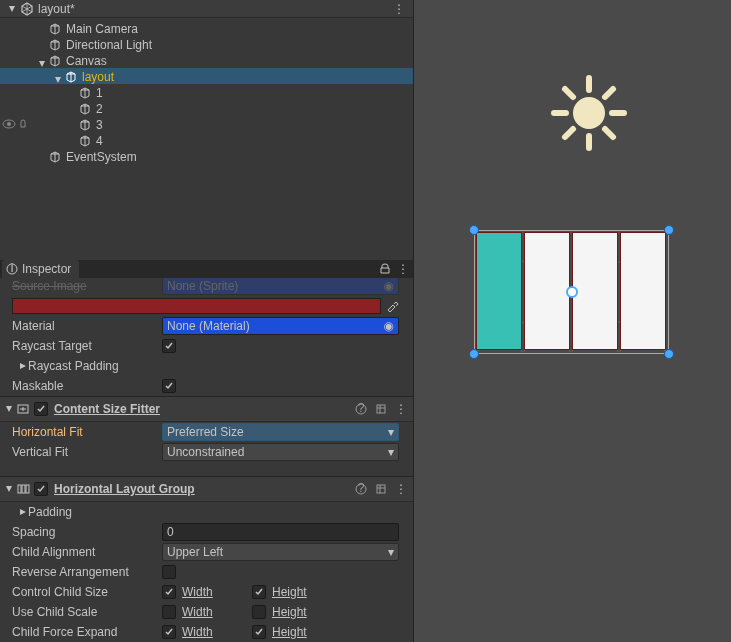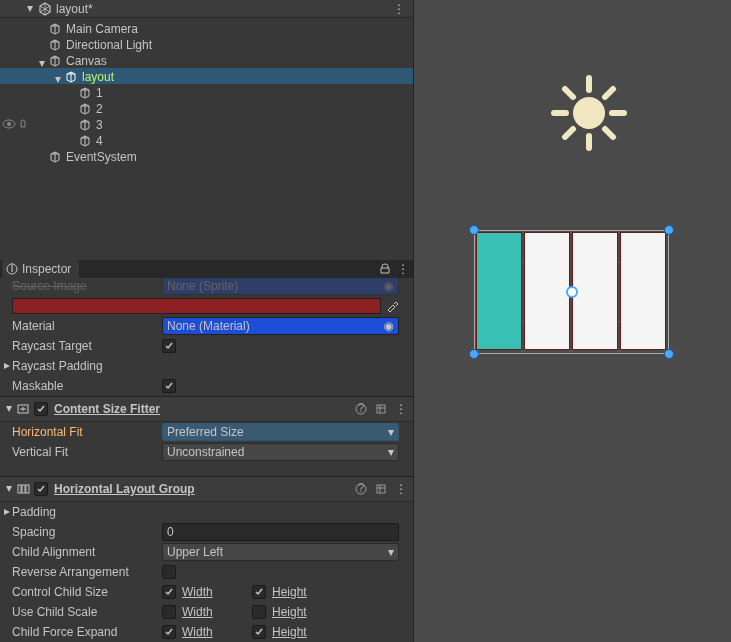--- a/index.html
+++ b/index.html
@@ -3,21 +3,21 @@
 <meta charset="utf-8">
 <style>
   * { margin: 0; padding: 0; box-sizing: border-box; font-family: Arial, sans-serif; font-size: 12px; color: #c4c4c4; user-select: none; }
   body { background: #4a4a4a; width: 731px; height: 642px; overflow: hidden; display: flex; }
   
   
   .left { width: 414px; height: 100%; background: #383838; display: flex; flex-direction: column; border-right: 1px solid #232323; }
   
   
   .hierarchy { height: 260px; overflow: hidden; background: #383838; }
-  .root-row { height: 18px; display: flex; align-items: center; padding-left: 26px; background: #3c3c3c; border-bottom: 1px solid #2a2a2a; position: relative; }
+  .root-row { height: 18px; display: flex; align-items: center; padding-left: 8px; background: #3c3c3c; border-bottom: 1px solid #2a2a2a; position: relative; }
   .root-row .fold { margin-right: 4px; }
   .root-row svg.unity { margin-right: 4px; }
   .root-row .more { position: absolute; right: 8px; }
   .tree { padding-top: 2px; }
   .tree-row { height: 16px; display: flex; align-items: flex-end; position: relative; }
   .tree-row.sel { background: #2f5875; }
   .tree-row .indent { display: inline-block; }
   .tree-row .fold { width: 12px; display: inline-flex; justify-content: center; }
   .tree-row svg.cube { margin-right: 4px; flex-shrink: 0; }
   .eye-badge { position: absolute; left: 0; top: 0; display: flex; align-items: center; height: 16px; }
@@ -30,21 +30,21 @@
   .tabicons { position: absolute; right: 4px; bottom: 2px; display: flex; gap: 6px; }
   
   
   .inspector { flex: 1; overflow: hidden; background: #383838; position: relative; }
   .insp-scroll { position: absolute; inset: 0; overflow-y: auto; }
   .insp-scroll::-webkit-scrollbar { width: 12px; }
   .insp-scroll::-webkit-scrollbar-track { background: #2e2e2e; }
   .insp-scroll::-webkit-scrollbar-thumb { background: #5a5a5a; border-radius: 6px; }
   
   .prop-row { height: 20px; display: flex; align-items: center; padding-left: 12px; }
-  .prop-row.fold-row { padding-left: 2px; align-items: center; }
+  .prop-row.fold-row { padding-left: 18px; align-items: center; }
   .prop-label { width: 150px; flex-shrink: 0; }
   .prop-label.highlight { color: #fdba74; }
   .prop-field { flex: 1; margin-right: 14px; display: flex; align-items: center; height: 18px; }
   
   .objfield { background: #1d4ed8; border: 1px solid #202020; border-radius: 2px; height: 18px; flex: 1; display: flex; align-items: center; padding: 0 4px; position: relative; }
   .objfield .circle { position: absolute; right: 4px; }
   .colorfield { background: #8c2022; border: 1px solid #202020; height: 16px; flex: 1; position: relative; }
   .colorfield::after { content: ""; position: absolute; right: -18px; top: 1px; width: 14px; height: 14px; }
   .eyedrop { width: 14px; height: 14px; margin-left: 4px; display: flex; align-items: center; justify-content: center; }
   .checkbox { width: 14px; height: 14px; background: #2a2a2a; border: 1px solid #1a1a1a; border-radius: 2px; display: flex; align-items: center; justify-content: center; }
@@ -142,21 +142,21 @@
       <div class="tree-row sel">
         <span class="indent" style="width:52px"></span>
         <span class="fold">
             <svg width="8" height="8">
               <path d="M1 1 L7 4 L1 7 Z" fill="#c4c4c4" transform="rotate(90 4 4)"></path>
             </svg>
           </span>
         <svg class="cube" width="14" height="14">
             <path d="M7 2 L11 4 L11 10 L7 12 L3 10 L3 4 Z M7 2 L7 12 M3 4 L11 4" fill="none" stroke="#fff" stroke-width="1"></path>
           </svg>
-        <span style="color:#bef264">layout</span>
+        <span style="color:#eab308">layout</span>
       </div>
       <div class="tree-row">
         <span class="indent" style="width:78px"></span>
         <svg class="cube" width="14" height="14">
             <path d="M7 2 L11 4 L11 10 L7 12 L3 10 L3 4 Z M7 2 L7 12 M3 4 L11 4" fill="none" stroke="#c4c4c4" stroke-width="1"></path>
           </svg>
         <span>1</span>
       </div>
       <div class="tree-row">
         <span class="indent" style="width:78px"></span>

